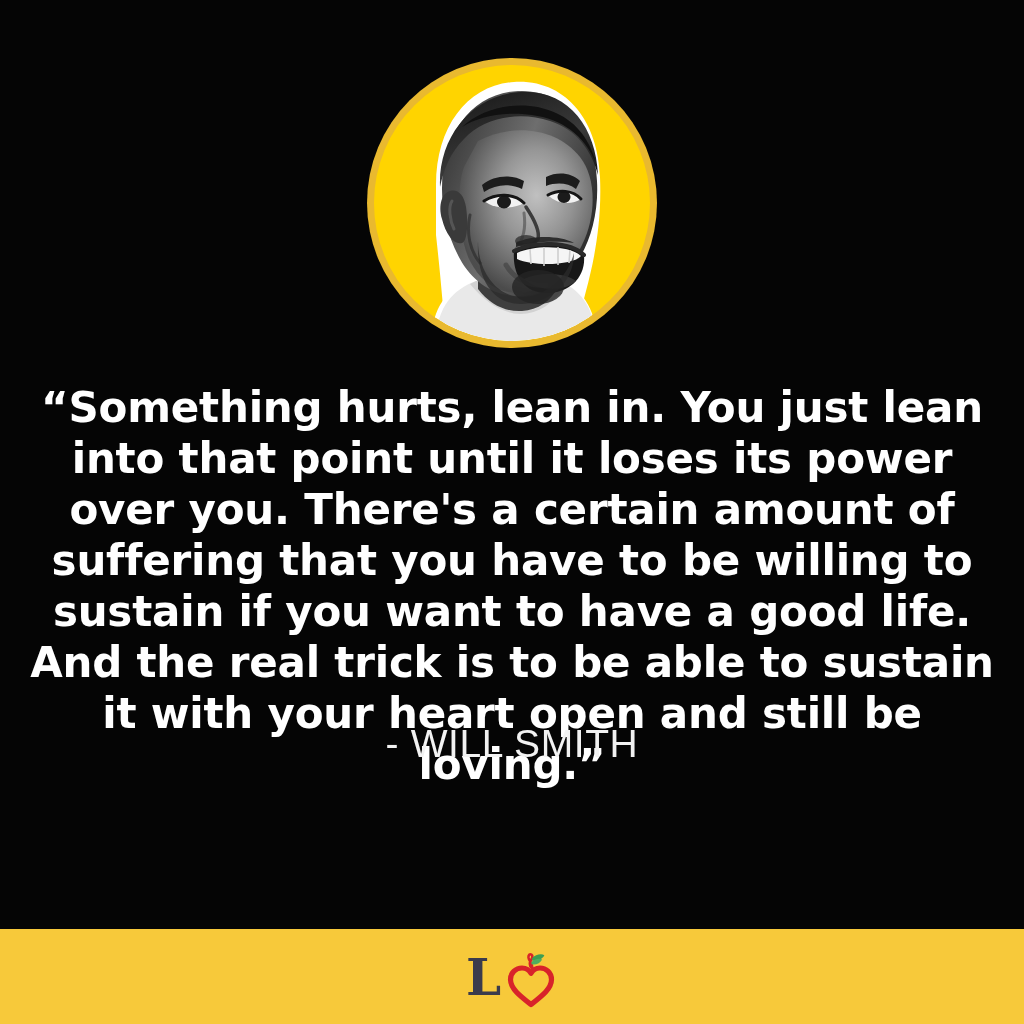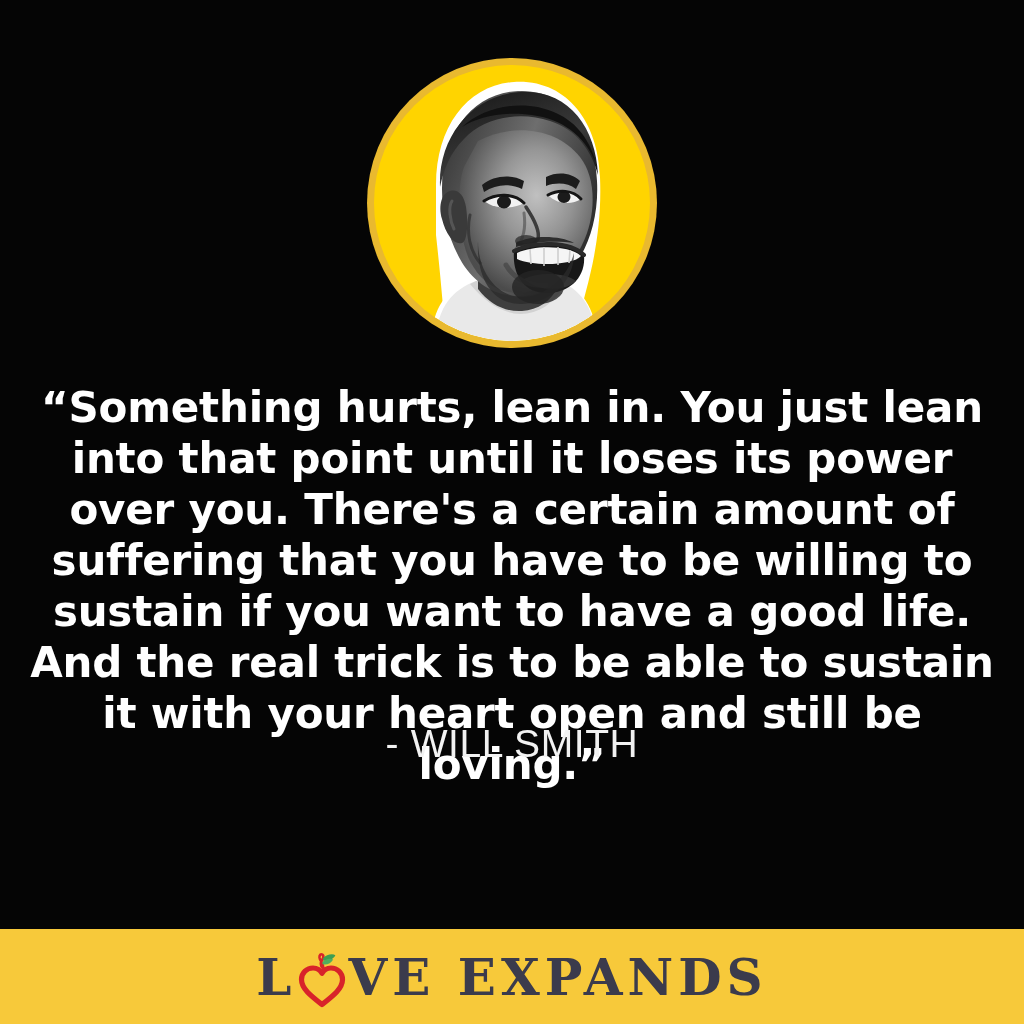--- a/index.html
+++ b/index.html
@@ -244,17 +244,16 @@
 
           <path d="M24 54.5
                    C12.5 45.5 3.5 38.5 3.5 29.5
                    C3.5 22.5 9 18 15 18
                    C19.3 18 22.4 20.4 24 23.4
                    C25.6 20.4 28.7 18 33 18
                    C39 18 44.5 22.5 44.5 29.5
                    C44.5 38.5 35.5 45.5 24 54.5 Z" fill="none" stroke="#D8232A" stroke-width="5.2" stroke-linejoin="round"></path>
         </svg>
       </span>
-      <span class="logo-text">VE EXPANDS</span>
     </div>
   </div>
 
 </div>
 
 </body></html>

